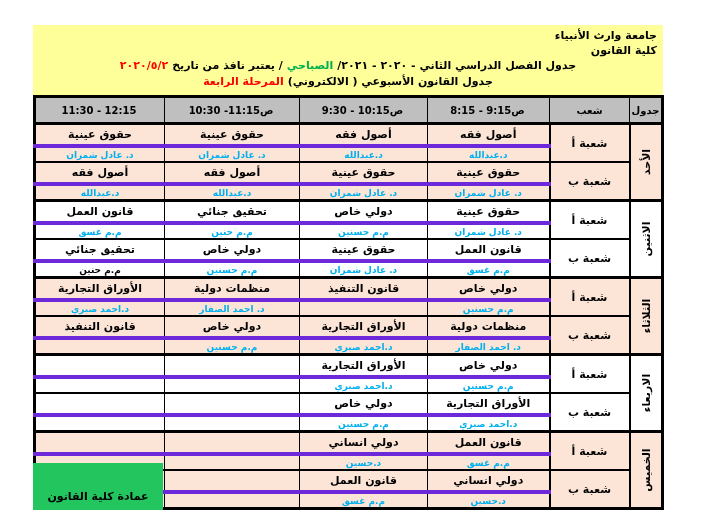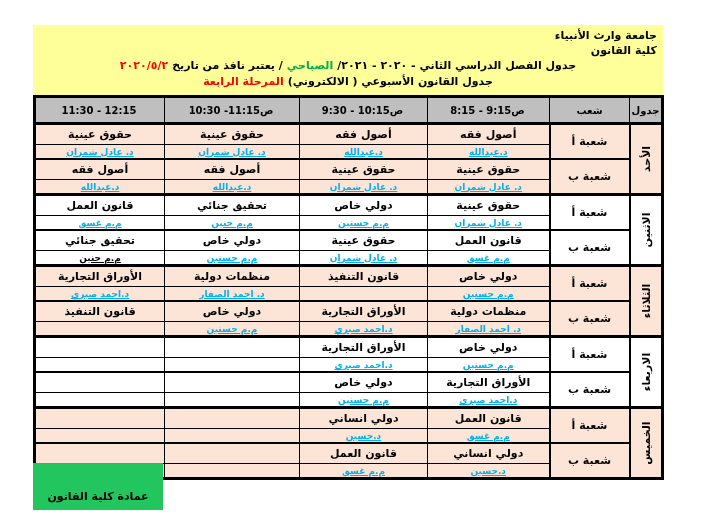--- a/index.html
+++ b/index.html
@@ -27,21 +27,21 @@
   
   .schedule{position:absolute;left:33px;top:95px;direction:rtl;}
   table{border-collapse:collapse;table-layout:fixed;width:630px;border:3px solid #000;}
   th,td{border:1px solid #000;text-align:center;vertical-align:middle;padding:0;overflow:hidden;}
   .header-row th{
     height:24px;background:#bfbfbf;font-size:10px;border-bottom:3px solid #000;margin-left:40px;
   }
   .header-row .prefix{margin-right:2px;}
   .header-row .range{direction:ltr;unicode-bidi:isolate;}
   .subject-row td{height:19px;font-size:11px;font-weight:bold;}
-  .teacher-row td{height:13px;font-size:9px;color:#00b0f0;font-weight:bold;border-top:1px solid #6d28d9;text-decoration:underline;}
+  .teacher-row td{height:13px;font-size:9px;color:#00b0f0;font-weight:bold;border-top:4px solid #6d28d9;}
   .teacher-row td.teacher-black{color:#000;}
   tr.shaded td{background:#fce4d6;}
   .day-start td{border-top:3px solid #000;}
   .sec-start td{border-top:2px solid #000;}
   .day-cell{border-left:2px solid #000;border-right:3px solid #000;position:relative;background:#fff;}
   tr.shaded .day-cell{background:#fce4d6;}
   .day-cell .day-label{
     position:absolute;left:50%;top:50%;
     transform:translate(-50%,-50%) rotate(-90deg);
     white-space:nowrap;font-size:11px;

